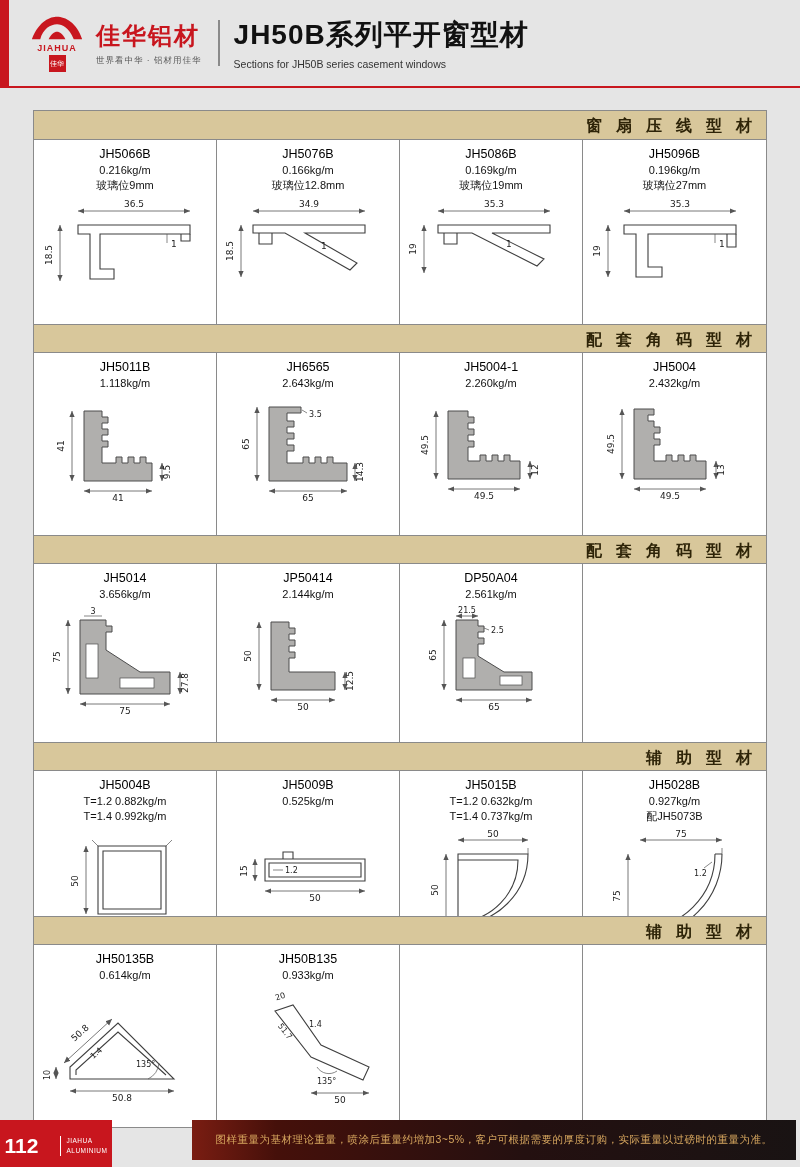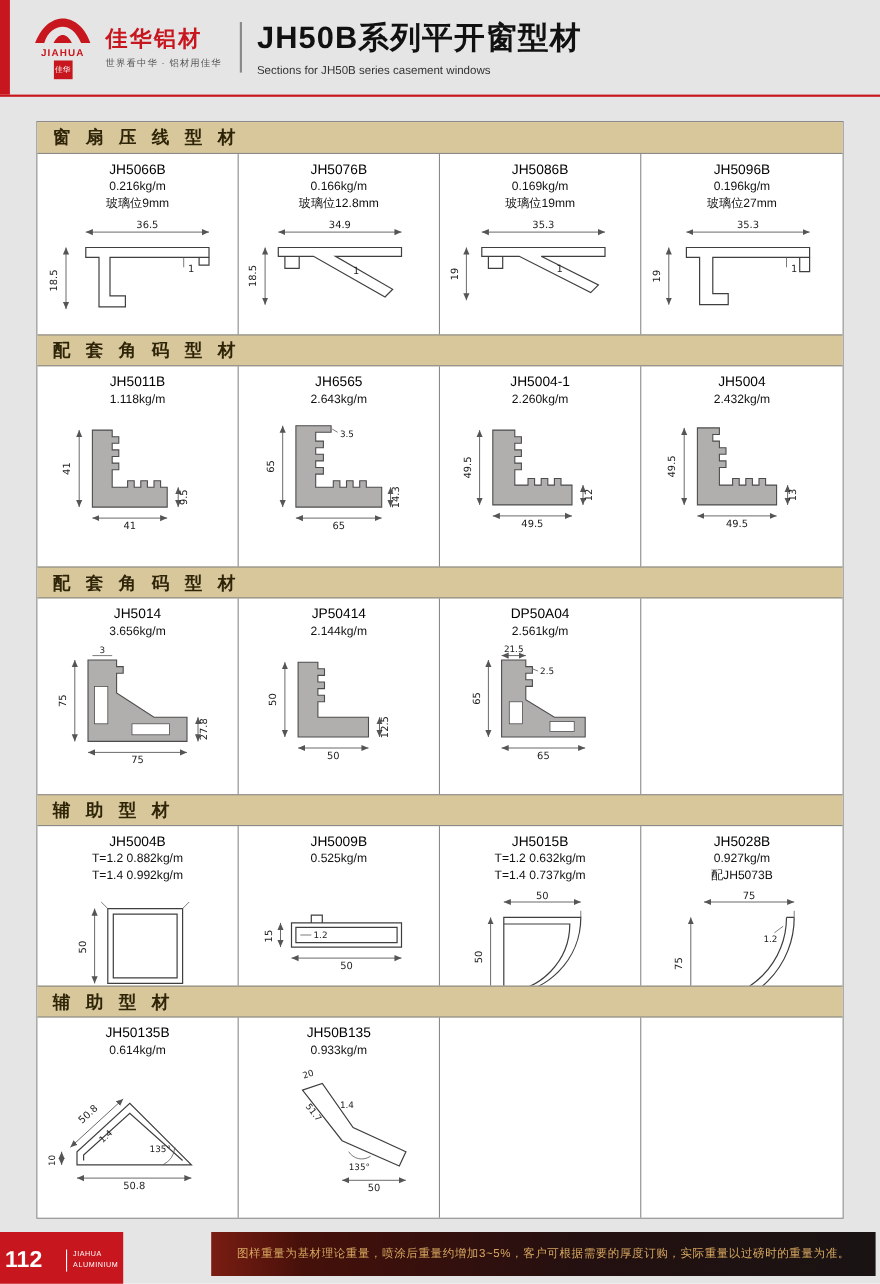--- a/index.html
+++ b/index.html
@@ -8,34 +8,34 @@
 
   
   .edge-bar { position:absolute; left:0; top:0; width:9px; height:86px; background:#c8161e; }
   header { position:absolute; left:0; top:0; width:800px; height:88px; border-bottom:2px solid #c8161e;
            display:flex; align-items:center; padding-left:26px; }
   .emblem-col { display:flex; flex-direction:column; align-items:center; width:62px; }
   .emblem-col .jiahua-en { font-size:9px; font-weight:bold; color:#c8161e; letter-spacing:1px; margin-top:1px; }
   .seal { width:17px; height:17px; background:#c8161e; color:#fff; font-size:7px; line-height:17px;
           text-align:center; margin-top:2px; letter-spacing:0; }
   .brand-col { margin-left:8px; }
-  .brand-cn { font-size:20px; font-weight:bold; color:#c8161e; letter-spacing:2px; }
+  .brand-cn { font-size:24px; font-weight:bold; color:#c8161e; letter-spacing:2px; }
   .slogan { font-size:8.5px; color:#555; letter-spacing:1px; margin-top:3px; }
   .v-div { width:2px; height:46px; background:#8a8a8a; margin:0 14px 0 16px; }
   .title-cn { font-size:28px; font-weight:bold; color:#111; letter-spacing:1px; }
   .title-en { font-size:10.5px; color:#333; margin-top:4px; }
 
   
   .catalog { position:absolute; left:33px; top:110px; width:734px; border:1px solid #8a8a8a; background:#fff; }
   .sec-title { background:#d8c79b; border-top:1px solid #8a8a8a; border-bottom:1px solid #8a8a8a;
-               height:29px; line-height:29px; text-align:left; font-size:16px; font-weight:bold;
+               height:29px; line-height:29px; text-align:right; font-size:16px; font-weight:bold;
                color:#2e2408; letter-spacing:14px; text-indent:14px; }
   .catalog > .sec-title:first-child { border-top:none; }
   .row { display:grid; grid-template-columns:repeat(4,1fr); }
-  .r1 { height:164px; } .r2 { height:182px; } .r3 { height:178px; } .r4 { height:145px; } .r5 { height:182px; }
+  .r1 { height:184px; } .r2 { height:182px; } .r3 { height:178px; } .r4 { height:145px; } .r5 { height:182px; }
   .cell { border-right:1px solid #8a8a8a; padding-top:7px; text-align:center; overflow:hidden; }
   .cell:last-child { border-right:none; }
   .model { font-size:12.5px; color:#000; margin-bottom:2px; }
   .spec  { font-size:11px; color:#111; line-height:1.35; }
   .draw  { display:block; margin:4px auto 0; }
 
   
   .outline { fill:none; stroke:#3f3f3f; stroke-width:1.1; }
   .prof    { fill:#b0afad; stroke:#4c4c4c; stroke-width:1; }
   .slot    { fill:#fff; stroke:#4c4c4c; stroke-width:0.7; }

